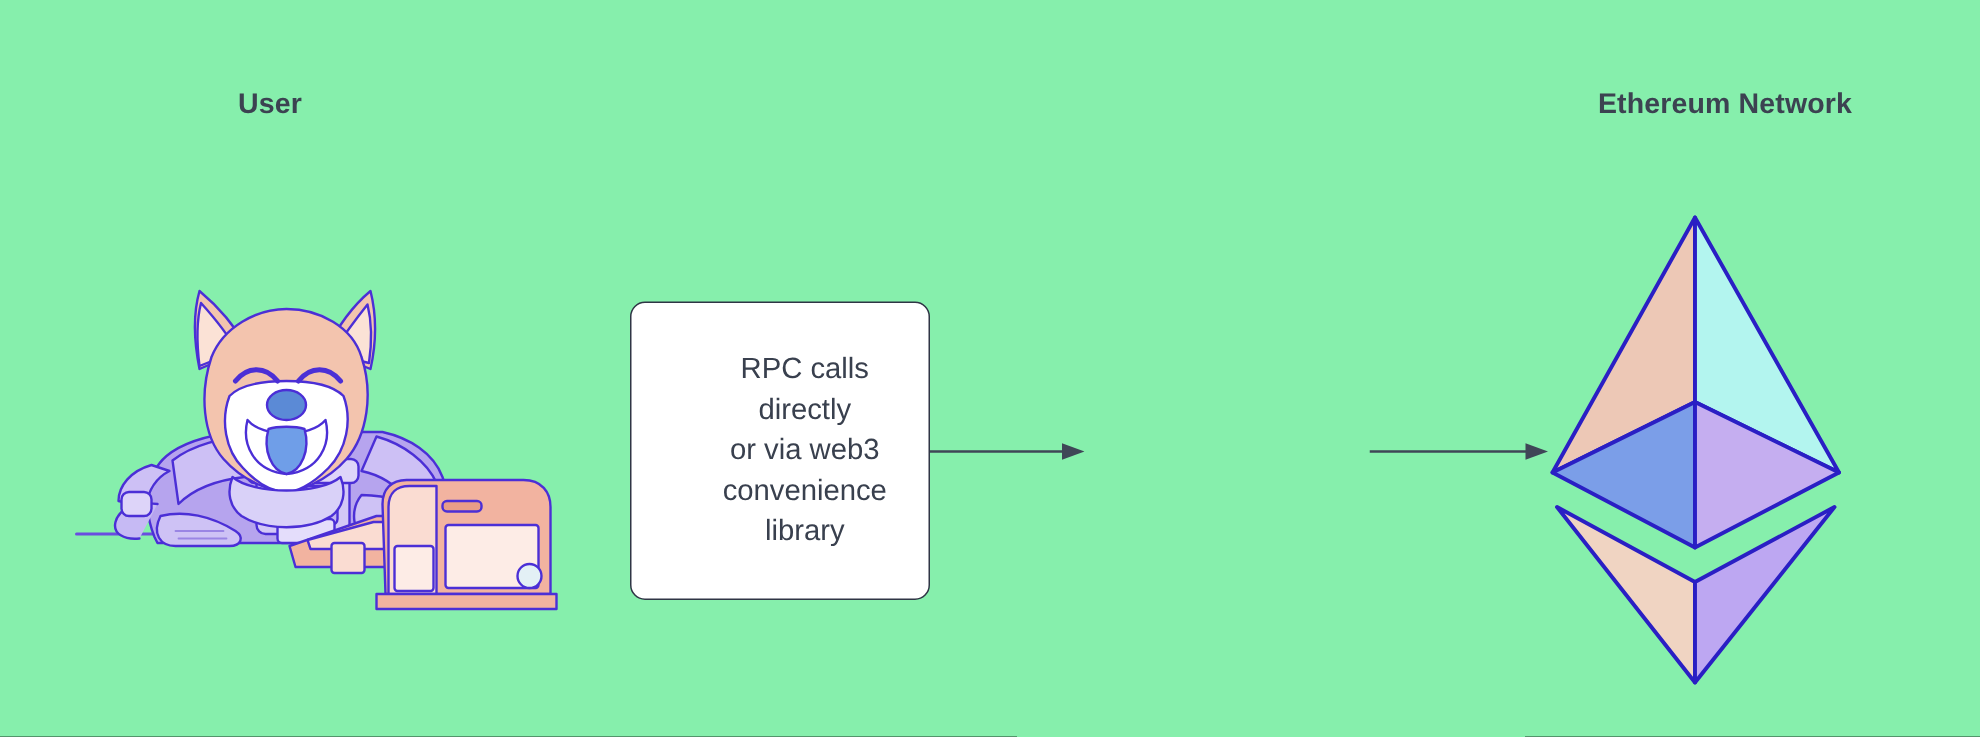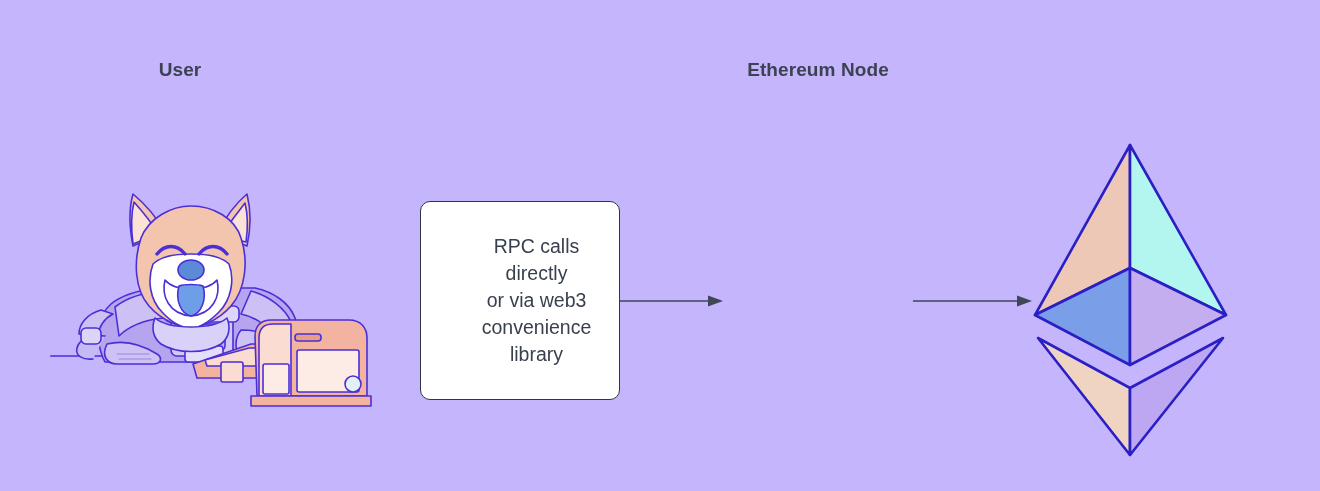--- a/index.html
+++ b/index.html
@@ -14,21 +14,21 @@
     overflow: hidden;
     font-family: "Liberation Sans", sans-serif;
   }
 
   #canvas {
     position: absolute;
     left: 0;
     top: 0;
     width: 1320px;
     height: 491px;
-    background: #c4b5fd;
+    background: #86efac;
   }
 
   
   .col-label {
     position: absolute;
     color: #3c4251;
     font-family: "Liberation Sans", sans-serif;
     font-weight: bold;
     font-size: 19px;
     letter-spacing: 0.1px;
@@ -81,22 +81,22 @@
   #eth-logo { position: absolute; left: 1030px; top: 140px; width: 205px; height: 320px; }
 </style>
 </head>
 <body>
 
 <div id="canvas">
 
   <div class="col-label" id="label-user">User</div>
 
 
-  <div class="col-label" id="label-node">Ethereum Node</div>
-
+
+  <div class="col-label" id="label-network">Ethereum Network</div>
 
   <svg id="mascot" viewBox="0 0 330 245">
     <g stroke="#4b2fd6" stroke-width="1.6" stroke-linejoin="round" stroke-linecap="round">
 
       <line x1="6" y1="188" x2="120" y2="188" stroke="#6a4ce0" stroke-width="2"></line>
 
       <path d="M58 190 C50 170 52 148 66 136 C78 126 96 122 112 120
                L210 120 C228 124 244 134 250 150 C256 166 254 182 248 194
                L60 194 Z" fill="#b6a4ee"></path>
 

